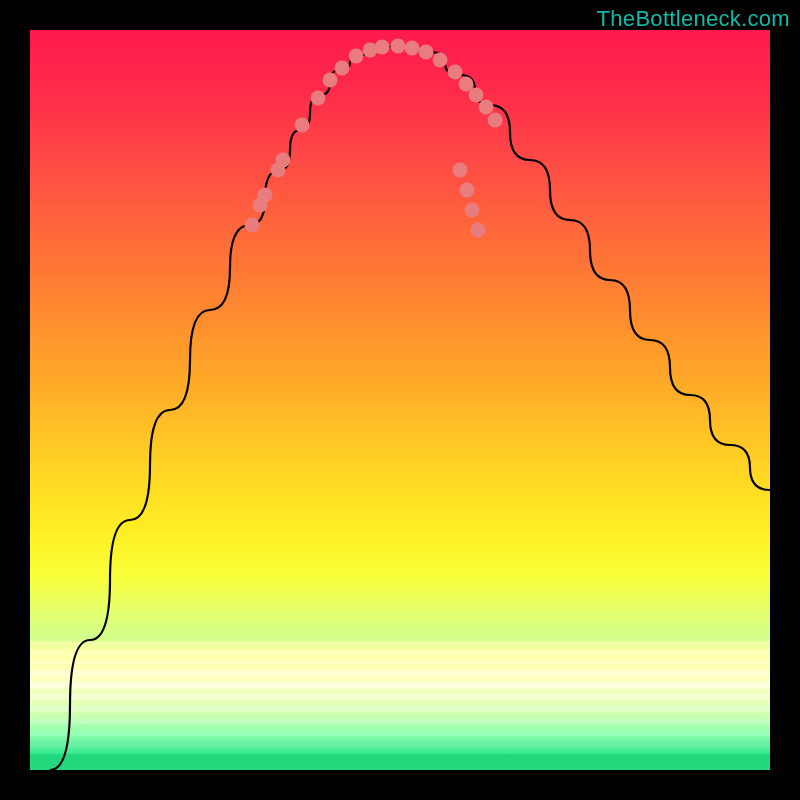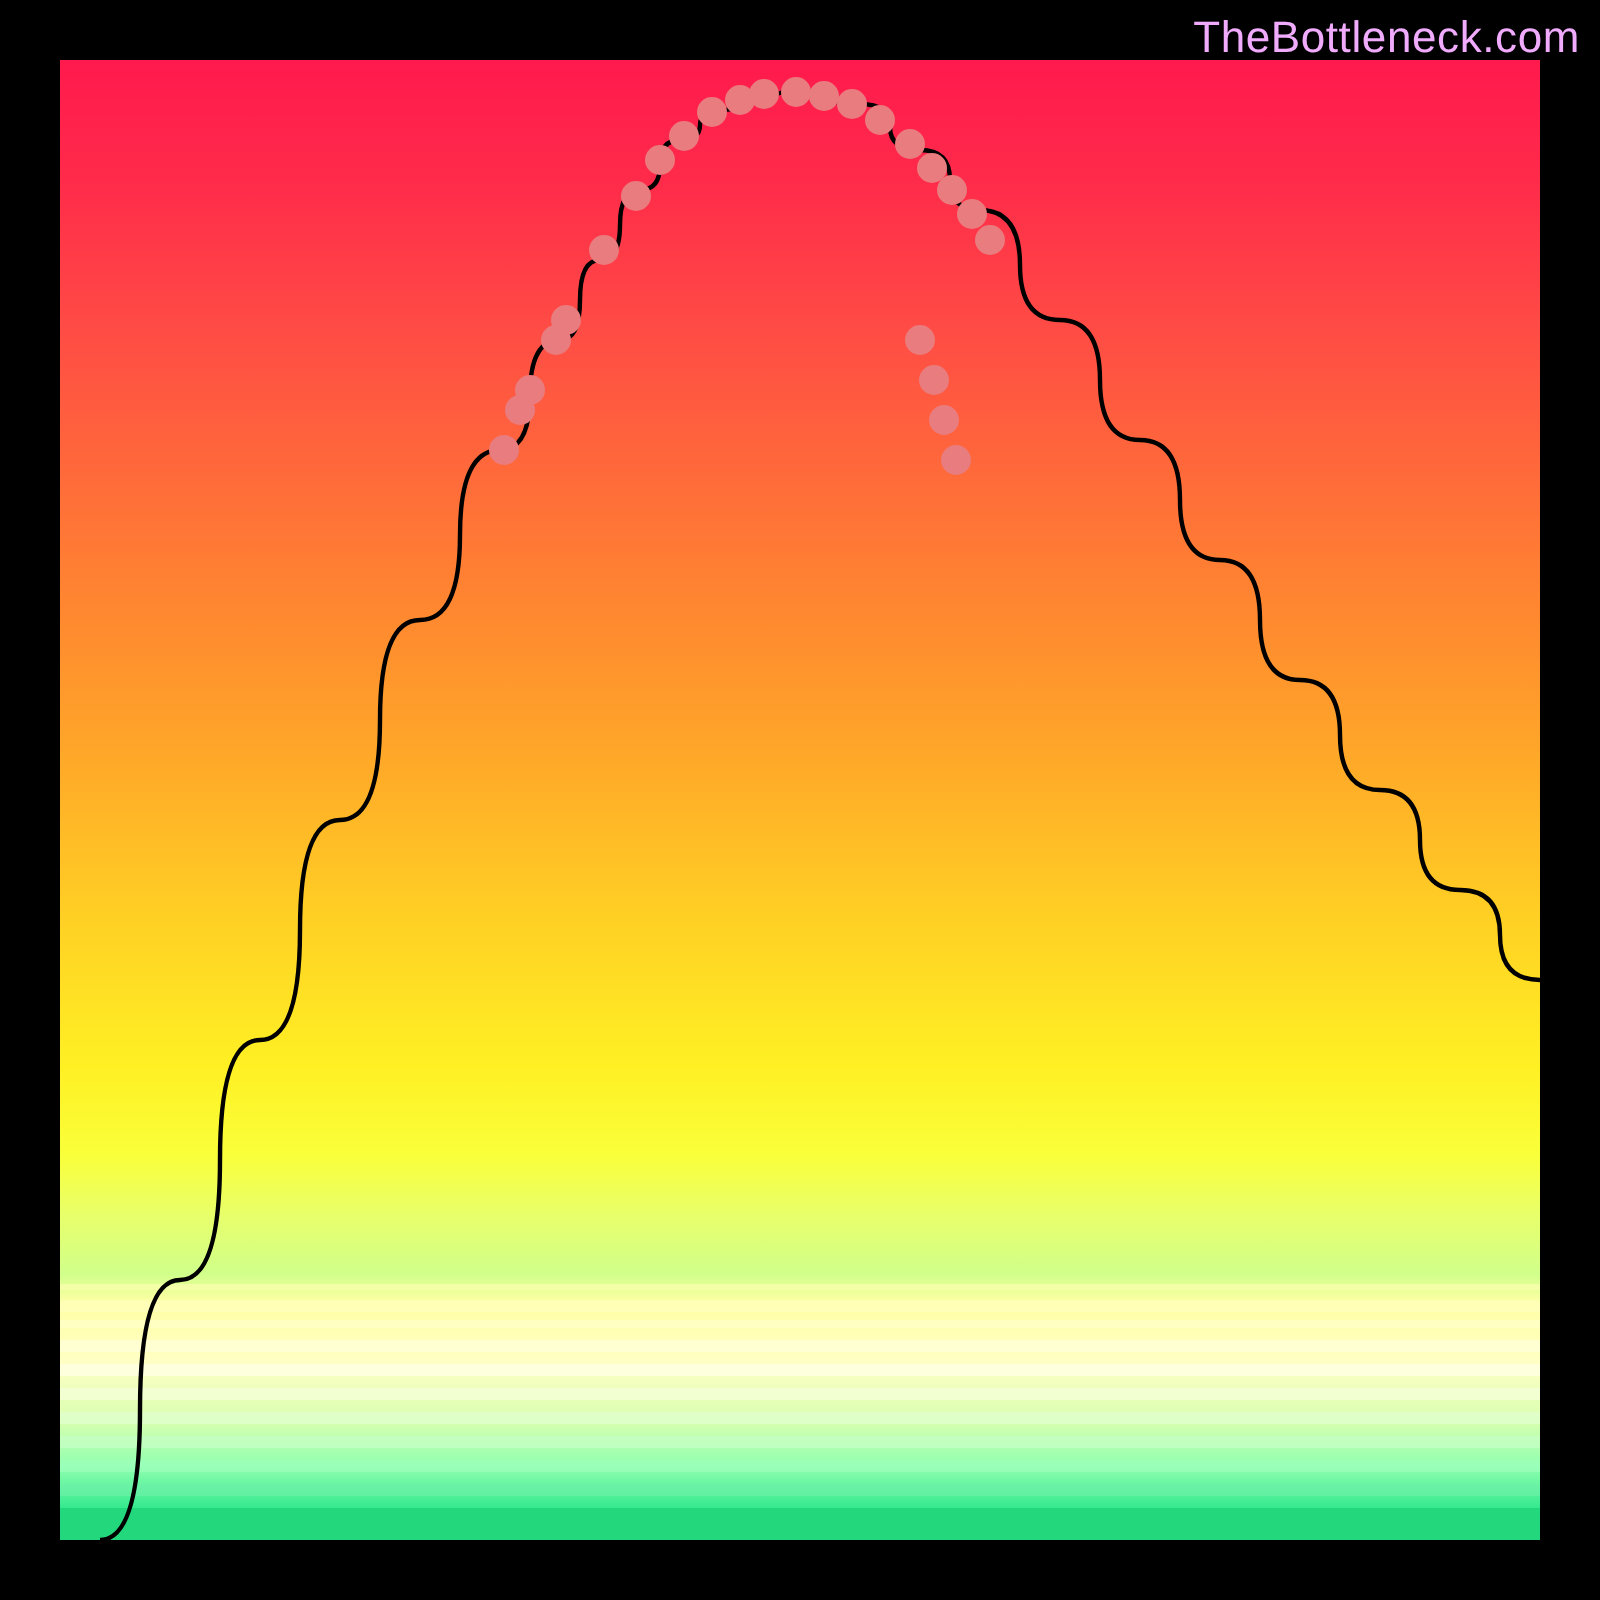--- a/index.html
+++ b/index.html
@@ -57,21 +57,21 @@
     position: absolute;
     inset: 0;
     width: 740px;
     height: 740px;
     overflow: visible;
   }
   .watermark {
     position: absolute;
     top: 6px;
     right: 10px;
-    color: #f0abfc;
+    color: #14b8a6;
     font-size: 22px;
     letter-spacing: 0.3px;
     user-select: none;
     pointer-events: none;
   }
 </style>
 </head>
 <body>
 
 <div class="watermark">TheBottleneck.com</div>

